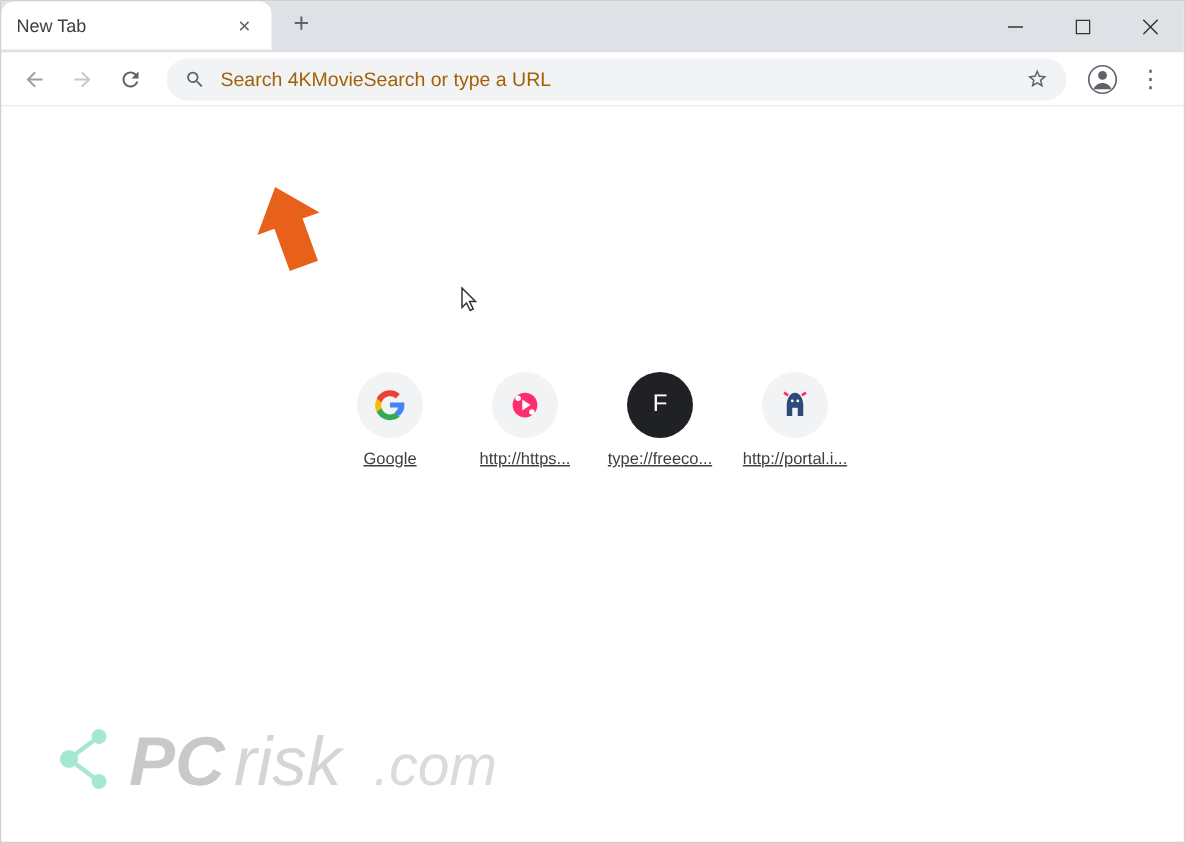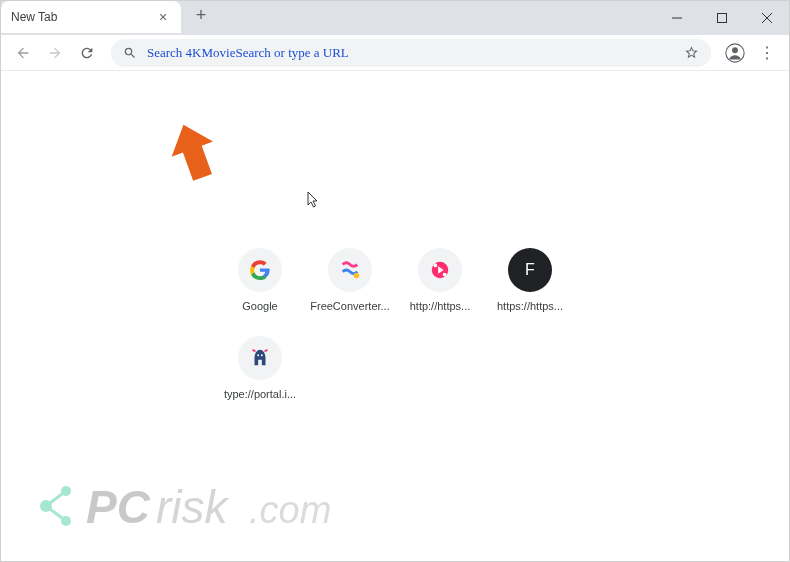--- a/index.html
+++ b/index.html
@@ -12,35 +12,35 @@
     .tab-close { margin-left: auto; width: 16px; height: 16px; display: flex; align-items: center; justify-content: center; border-radius: 50%; font-size: 14px; color: #5f6368; cursor: pointer; }
     .new-tab-btn { width: 28px; height: 28px; display: flex; align-items: center; justify-content: center; color: #5f6368; font-size: 18px; margin-left: 6px; cursor: pointer; }
     .win-controls { margin-left: auto; display: flex; height: 100%; }
     .win-btn { width: 45px; display: flex; align-items: center; justify-content: center; color: #444; font-size: 13px; cursor: pointer; }
     
     .toolbar { height: 36px; background: #fff; display: flex; align-items: center; padding: 0 8px; border-bottom: 1px solid #e8eaed; gap: 4px; }
     .nav-btn { width: 28px; height: 28px; display: flex; align-items: center; justify-content: center; color: #9aa0a6; border-radius: 50%; cursor: pointer; }
     .nav-btn.active { color: #5f6368; }
     .omnibox { flex: 1; height: 28px; background: #f1f3f4; border-radius: 14px; display: flex; align-items: center; padding: 0 12px; gap: 10px; margin: 0 6px; }
     .omnibox-icon { color: #5f6368; display: flex; }
-    .omnibox-text { color: #1d4ed8; font-size: 13px; flex: 1; font-family: Liberation Serif, serif; }
+    .omnibox-text { color: #a16207; font-size: 13px; flex: 1; }
     .omnibox-star { color: #5f6368; display: flex; }
     .profile-btn { width: 28px; height: 28px; display: flex; align-items: center; justify-content: center; cursor: pointer; }
     .menu-btn { width: 28px; height: 28px; display: flex; align-items: center; justify-content: center; color: #5f6368; cursor: pointer; font-size: 16px; }
     
     .content { flex: 1; background: #fff; position: relative; }
     
     .arrow-annotation { position: absolute; left: 162px; top: 50px; pointer-events: none; }
     
     .cursor-img { position: absolute; left: 306px; top: 120px; pointer-events: none; }
     
     .shortcuts { position: absolute; left: 50%; top: 165px; transform: translateX(-50%); display: grid; grid-template-columns: repeat(4, 90px); gap: 0; }
     .shortcut { display: flex; flex-direction: column; align-items: center; padding: 12px 4px; cursor: pointer; }
     .shortcut-icon { width: 44px; height: 44px; border-radius: 50%; background: #f1f3f4; display: flex; align-items: center; justify-content: center; margin-bottom: 8px; }
-    .shortcut-label { font-size: 11px; color: #3c4043; text-align: left; max-width: 84px; white-space: nowrap; overflow: hidden; text-overflow: ellipsis; }
+    .shortcut-label { font-size: 11px; color: #3c4043; text-align: left; max-width: 84px; white-space: nowrap; overflow: hidden; text-overflow: ellipsis; text-decoration: underline; }
     
     .shortcut-icon.dark { background: #202124; }
     
     .watermark { position: absolute; left: 10px; bottom: 10px; opacity: 0.35; pointer-events: none; }
   </style>
 </head>
 <body>
 
 <div class="window">
 
@@ -126,63 +126,53 @@
           <svg width="22" height="22" viewBox="0 0 48 48">
               <path fill="#4285F4" d="M45 24.5c0-1.6-.1-2.8-.4-4H24v7.3h11.8c-.5 2.6-2 4.8-4.3 6.3v5.2h7C42.5 35.5 45 30.5 45 24.5z"></path>
               <path fill="#34A853" d="M24 46c5.8 0 10.7-1.9 14.3-5.2l-7-5.2c-1.9 1.3-4.4 2.1-7.3 2.1-5.6 0-10.4-3.8-12.1-8.9H4.7v5.4C8.3 41.3 15.6 46 24 46z"></path>
               <path fill="#FBBC05" d="M11.9 28.8c-.4-1.3-.7-2.7-.7-4.1s.3-2.8.7-4.1v-5.4H4.7C3.2 18.3 2.4 21.3 2.4 24.7s.8 6.4 2.3 9.5l7.2-5.4z"></path>
               <path fill="#EA4335" d="M24 11.3c3.2 0 6 1.1 8.2 3.2l6.1-6.1C34.7 4.6 29.8 2.7 24 2.7 15.6 2.7 8.3 7.4 4.7 14.5l7.2 5.4c1.7-5.1 6.5-8.6 12.1-8.6z"></path>
             </svg>
         </div>
         <span class="shortcut-label">Google</span>
       </div>
 
-      <div class="shortcut">
-        <div class="shortcut-icon">
-          <svg width="22" height="22" viewBox="0 0 24 24">
-              <path d="M4 6 Q8 2 12 6 T20 6" stroke="#ff3b8d" stroke-width="3" fill="none"></path>
-              <path d="M4 14 Q8 10 12 14 T20 14" stroke="#3b82f6" stroke-width="3" fill="none"></path>
-              <circle cx="19" cy="18" r="3" fill="#fbbf24"></circle>
-            </svg>
-        </div>
-        <span class="shortcut-label">FreeConverter...</span>
-      </div>
 
       <div class="shortcut">
         <div class="shortcut-icon">
           <svg width="22" height="22" viewBox="0 0 24 24">
               <circle cx="12" cy="12" r="9" fill="#ff2d6f"></circle>
               <path d="M10 8 L16 12 L10 16 Z" fill="#fff"></path>
               <circle cx="7" cy="7" r="2" fill="#fff"></circle>
               <circle cx="17" cy="17" r="2" fill="#fff"></circle>
             </svg>
         </div>
         <span class="shortcut-label">http://https...</span>
       </div>
 
 
 
       <div class="shortcut">
         <div class="shortcut-icon dark">
           <span style="color:#fff;font-weight:500;font-size:16px;">F</span>
         </div>
-        <span class="shortcut-label">https://https...</span>
+        <span class="shortcut-label">type://freeco...</span>
       </div>
 
 
       <div class="shortcut">
         <div class="shortcut-icon">
           <svg width="22" height="22" viewBox="0 0 24 24">
               <path d="M12 3 C8 3 6 8 6 12 L6 20 L10 20 L10 14 L14 14 L14 20 L18 20 L18 12 C18 8 16 3 12 3 Z" fill="#2d4b7a"></path>
               <circle cx="10" cy="9" r="1" fill="#fff"></circle>
               <circle cx="14" cy="9" r="1" fill="#fff"></circle>
               <path d="M7 5 L4 3 M17 5 L20 3" stroke="#ff2d6f" stroke-width="2"></path>
             </svg>
         </div>
-        <span class="shortcut-label">type://portal.i...</span>
+        <span class="shortcut-label">http://portal.i...</span>
       </div>
 
     </div>
 
     <svg class="watermark" width="400" height="90" viewBox="0 0 400 90">
       <circle cx="35" cy="45" r="6" fill="#0b7"></circle>
       <circle cx="55" cy="30" r="5" fill="#0b7"></circle>
       <circle cx="55" cy="60" r="5" fill="#0b7"></circle>
       <line x1="35" y1="45" x2="55" y2="30" stroke="#0b7" stroke-width="3"></line>
       <line x1="35" y1="45" x2="55" y2="60" stroke="#0b7" stroke-width="3"></line>

